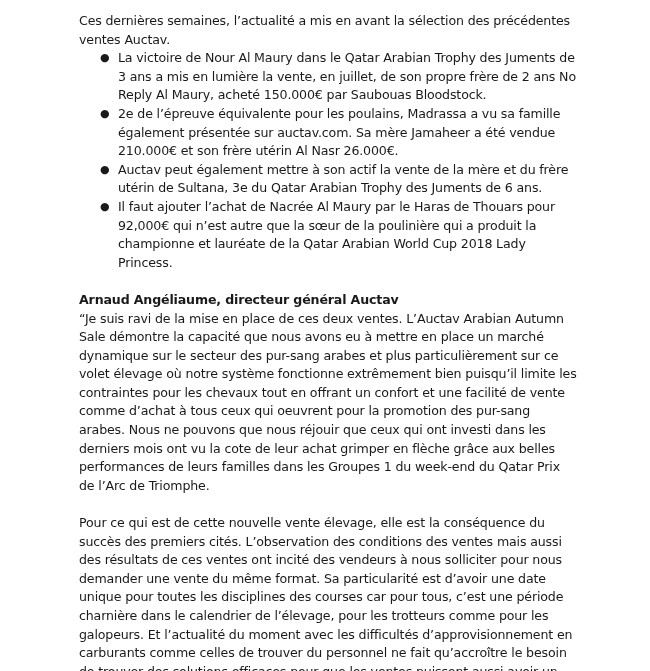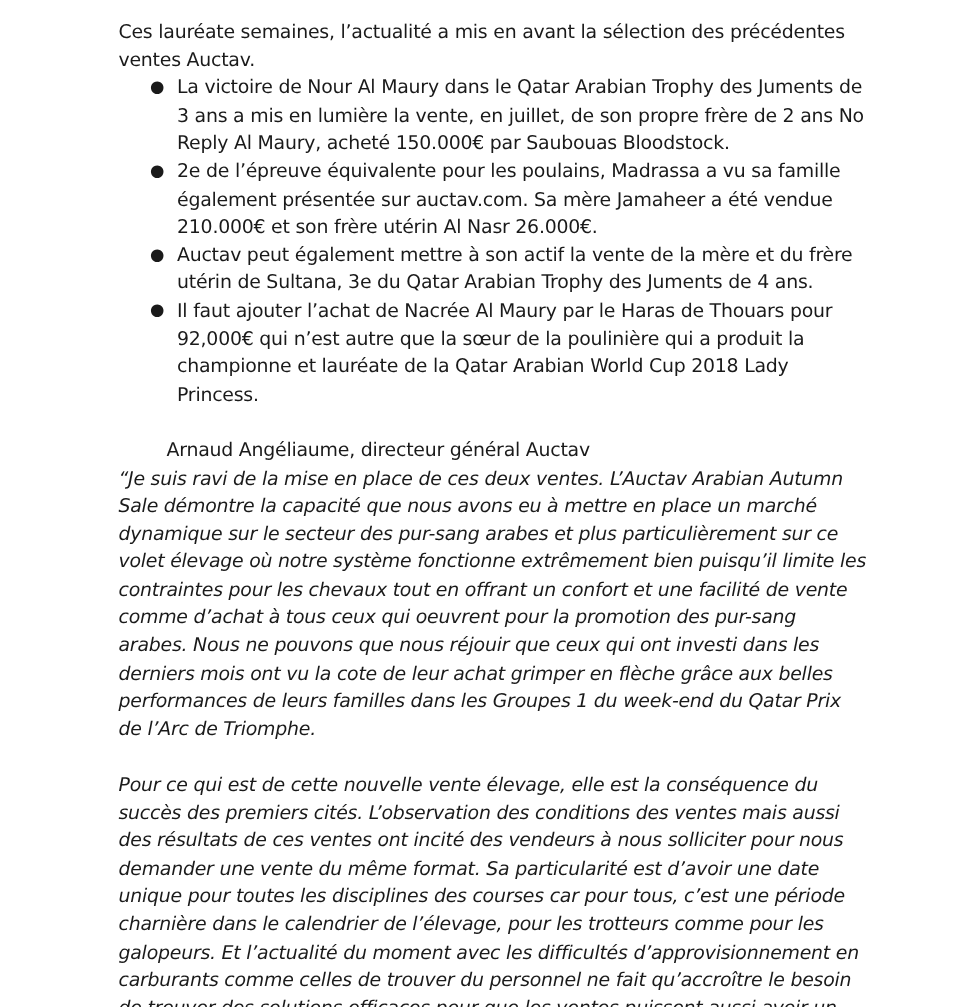--- a/index.html
+++ b/index.html
@@ -10,32 +10,32 @@
       font-size: 12.6px; line-height: 18.6px; color: #1a1a1a;
       letter-spacing: -0.15px;
     }
     p { margin: 0; }
     ul { margin: 0; padding: 0 0 0 39px; list-style: none; }
     li { position: relative; }
     li .bullet {
       position: absolute; left: -18px; top: 0; font-size: 11px;
     }
     .spacer { height: 18.6px; }
-    .heading { font-weight: normal; margin-left: 32px; }
-    .quote { font-style: italic; }
+    .heading { font-weight: bold; }
+    .quote { }
   </style>
 </head>
 <body>
 
 <div class="page">
-  <p>Ces lauréate semaines, l’actualité a mis en avant la sélection des précédentes ventes Auctav.</p>
+  <p>Ces dernières semaines, l’actualité a mis en avant la sélection des précédentes ventes Auctav.</p>
   <ul>
     <li><span class="bullet">●</span><span>La victoire de Nour Al Maury dans le Qatar Arabian Trophy des Juments de 3 ans a mis en lumière la vente, en juillet, de son propre frère de 2 ans No Reply Al Maury, acheté 150.000€ par Saubouas Bloodstock.</span></li>
     <li><span class="bullet">●</span><span>2e de l’épreuve équivalente pour les poulains, Madrassa a vu sa famille également présentée sur auctav.com. Sa mère Jamaheer a été vendue 210.000€ et son frère utérin Al Nasr 26.000€.</span></li>
-    <li><span class="bullet">●</span><span>Auctav peut également mettre à son actif la vente de la mère et du frère utérin de Sultana, 3e du Qatar Arabian Trophy des Juments de 4 ans.</span></li>
+    <li><span class="bullet">●</span><span>Auctav peut également mettre à son actif la vente de la mère et du frère utérin de Sultana, 3e du Qatar Arabian Trophy des Juments de 6 ans.</span></li>
     <li><span class="bullet">●</span><span>Il faut ajouter l’achat de Nacrée Al Maury par le Haras de Thouars pour 92,000€ qui n’est autre que la sœur de la poulinière qui a produit la championne et lauréate de la Qatar Arabian World Cup 2018 Lady Princess.</span></li>
   </ul>
   <div class="spacer"></div>
   <p class="heading">Arnaud Angéliaume, directeur général Auctav</p>
   <p class="quote">“Je suis ravi de la mise en place de ces deux ventes. L’Auctav Arabian Autumn Sale démontre la capacité que nous avons eu à mettre en place un marché dynamique sur le secteur des pur-sang arabes et plus particulièrement sur ce volet élevage où notre système fonctionne extrêmement bien puisqu’il limite les contraintes pour les chevaux tout en offrant un confort et une facilité de vente comme d’achat à tous ceux qui oeuvrent pour la promotion des pur-sang arabes. Nous ne pouvons que nous réjouir que ceux qui ont investi dans les derniers mois ont vu la cote de leur achat grimper en flèche grâce aux belles performances de leurs familles dans les Groupes 1 du week-end du Qatar Prix de l’Arc de Triomphe.</p>
   <div class="spacer"></div>
   <p class="quote">Pour ce qui est de cette nouvelle vente élevage, elle est la conséquence du succès des premiers cités. L’observation des conditions des ventes mais aussi des résultats de ces ventes ont incité des vendeurs à nous solliciter pour nous demander une vente du même format. Sa particularité est d’avoir une date unique pour toutes les disciplines des courses car pour tous, c’est une période charnière dans le calendrier de l’élevage, pour les trotteurs comme pour les galopeurs. Et l’actualité du moment avec les difficultés d’approvisionnement en carburants comme celles de trouver du personnel ne fait qu’accroître le besoin de trouver des solutions efficaces pour que les ventes puissent aussi avoir un coût moindre pour les vendeurs”.</p>
 </div>
 
 </body></html>

